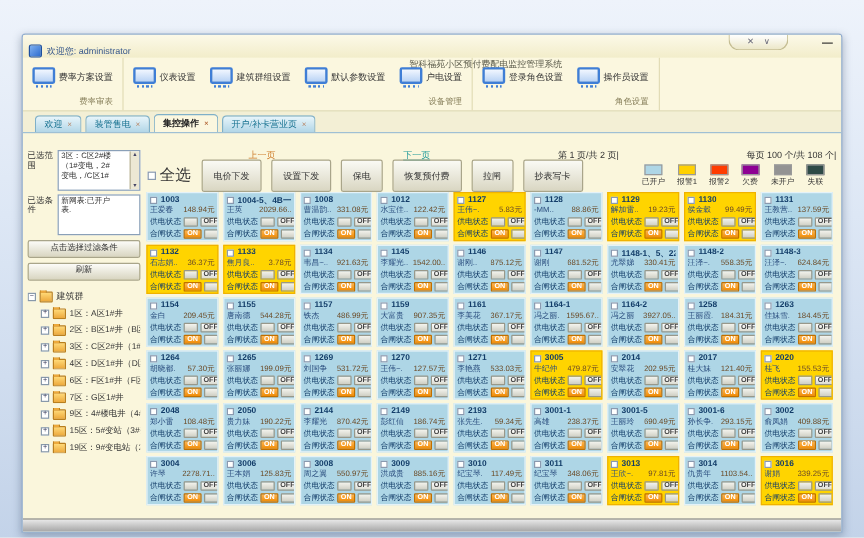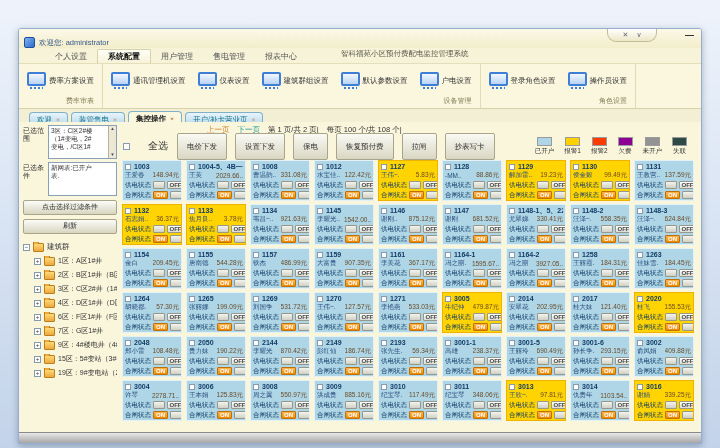--- a/index.html
+++ b/index.html
@@ -63,26 +63,26 @@
   .tnode{display:flex;align-items:center;gap:3px;margin-top:4px;padding-left:11px;
     white-space:nowrap;overflow:hidden;}
   .expander{width:7px;height:7px;border:1px solid #8899aa;background:#fff;font-size:6px;
     line-height:5px;text-align:center;color:#335;flex:none;box-sizing:border-box;}
   .folder{width:9px;height:7px;background:linear-gradient(#ffd977,#eda93c);
     border:1px solid #b97f1e;border-radius:1px;flex:none;position:relative;margin-top:1px;}
   .folder:before{content:"";position:absolute;top:-3px;left:-1px;width:4px;height:2px;
     background:#eda93c;border:1px solid #b97f1e;border-bottom:none;border-radius:1px 1px 0 0;}
   
   .main{flex:1;padding:2px 4px 0 2px;overflow:hidden;}
-  .pagerow{height:11px;display:flex;gap:8px;align-items:center;padding-left:86px;
-    font-size:7.5px;color:#333;white-space:nowrap;}
+  .pagerow{height:11px;display:flex;gap:23px;align-items:center;padding-left:86px;
+    font-size:7.5px;color:#333;white-space:nowrap;justify-content:space-between;}
   .plink-prev{color:#cf7f2e;}
   .plink-next{color:#1f9a9a;text-decoration:underline;}
   .actionrow{display:flex;align-items:center;height:22px;padding-left:2px;}
-  .selwrap{display:flex;align-items:center;gap:18px;font-size:10px;color:#333;margin-right:9px;}
+  .selwrap{display:flex;align-items:center;gap:3px;font-size:13px;color:#333;margin-right:9px;}
   .checkbox{width:7px;height:7px;background:#fff;border:1px solid #8a9ab0;box-sizing:border-box;flex:none;}
   .act-btn{height:27px;padding:0 9px;margin-right:8px;font-size:7.5px;color:#333;
     background:linear-gradient(#fafaf4,#d9d6c2);border:1px solid #a9a58a;border-radius:2px;
     line-height:11px;white-space:nowrap;}
   .legend{margin-left:auto;display:flex;gap:10px;padding-right:10px;}
   .leg-item{display:flex;flex-direction:column;align-items:center;gap:1px;}
   .leg-swatch{width:15px;height:9px;border:1px solid #9a9a9a;box-sizing:border-box;}
   .leg-label{font-size:6.5px;color:#333;white-space:nowrap;}
   
   .grid{display:grid;grid-template-columns:repeat(9,60px);grid-auto-rows:41px;gap:3px 4px;
@@ -116,44 +116,33 @@
     <span class="app-icon"></span>
     <span class="greeting">欢迎您: administrator</span>
     <span class="app-title">智科福苑小区预付费配电监控管理系统</span>
     <span class="pill">
       <span>✕</span>
       <span>∨</span>
     </span>
     <span class="minbtn">—</span>
   </div>
 
-  <div class="menubar">
-      <span class="menu-tab">个人设置</span>
-      <span class="menu-tab active">系统配置</span>
-      <span class="menu-tab">用户管理</span>
-      <span class="menu-tab">售电管理</span>
-      <span class="menu-tab">报表中心</span>
-    </div>
 
   <div class="ribbon">
       <div class="rgroup">
         <div class="rbtns">
           <span class="rbtn">
             <span class="ricon"></span>
             <span>费率方案设置</span>
           </span>
         </div>
         <div class="glabel">费率审表</div>
       </div>
       <div class="rgroup">
         <div class="rbtns">
-          <span class="rbtn">
-            <span class="ricon"></span>
-            <span>通讯管理机设置</span>
-          </span>
           <span class="rbtn">
             <span class="ricon"></span>
             <span>仪表设置</span>
           </span>
           <span class="rbtn">
             <span class="ricon"></span>
             <span>建筑群组设置</span>
           </span>
           <span class="rbtn">
             <span class="ricon"></span>

